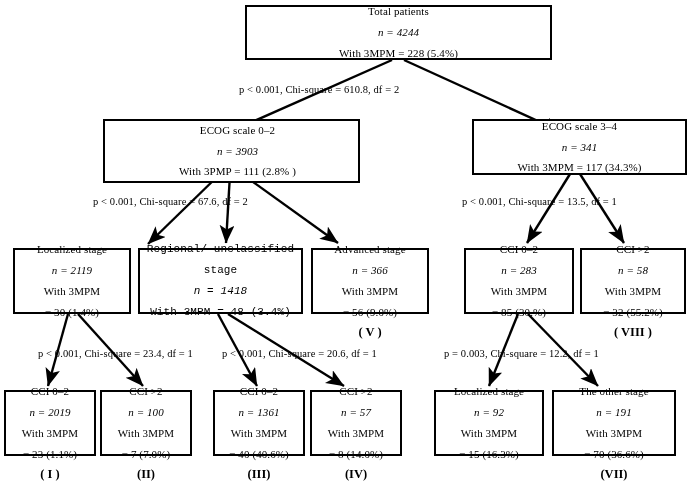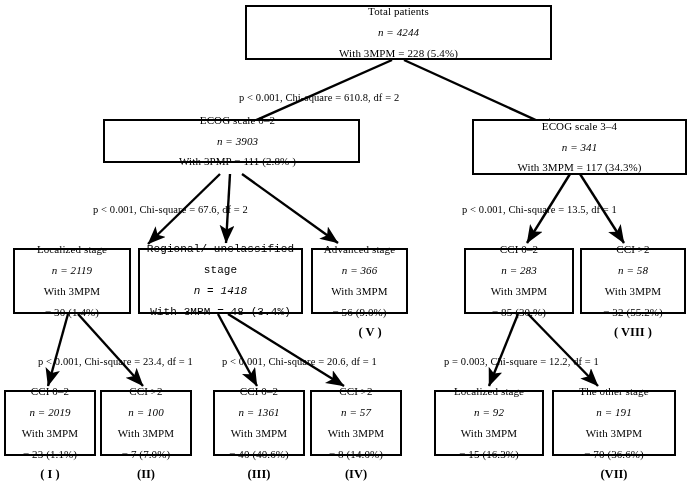--- a/index.html
+++ b/index.html
@@ -22,21 +22,20 @@
     gap:8px;
   }
   .node .ln{display:block;white-space:nowrap;}
   .ital{font-style:italic;}
 
   .plabel{
     position:absolute;
     font-size:10.5px;
     white-space:nowrap;
     letter-spacing:.1px;
-    margin-top:8px;
   }
   .rnum{
     position:absolute;
     font-size:12.5px;
     font-weight:bold;
     white-space:nowrap;
     text-align:center;
   }
   svg.edges{position:absolute;left:0;top:0;width:699px;height:500px;pointer-events:none;}
 </style>
@@ -76,21 +75,21 @@
   </svg>
 
   <div class="node" style="left:245px; top:5px; width:307px; height:55px;">
     <span class="ln">Total patients</span>
     <span class="ln ital">n = 4244</span>
     <span class="ln">With 3MPM = 228 (5.4%)</span>
   </div>
 
   <div class="plabel" style="left:239px; top:84px;">p &lt; 0.001, Chi-square = 610.8, df = 2</div>
 
-  <div class="node" style="left:103px; top:119px; width:257px; height:44px;padding-left:12px;">
+  <div class="node" style="left:103px; top:119px; width:257px; height:64px;padding-left:12px;">
     <span class="ln">ECOG scale 0–2</span>
     <span class="ln ital">n = 3903</span>
     <span class="ln">With 3PMP = 111 (2.8% )</span>
   </div>
 
   <div class="node" style="left:472px; top:119px; width:215px; height:56px;">
     <span class="ln">ECOG scale 3–4</span>
     <span class="ln ital">n = 341</span>
     <span class="ln">With 3MPM = 117 (34.3%)</span>
   </div>
@@ -105,21 +104,21 @@
     <span class="ln">= 30 (1.4%)</span>
   </div>
 
   <div class="node" style="left:138px; top:248px; width:165px; height:66px;font-family:Liberation Mono, monospace;">
     <span class="ln">Regional/ unclassified</span>
     <span class="ln">stage</span>
     <span class="ln ital">n = 1418</span>
     <span class="ln">With 3MPM = 48 (3.4%)</span>
   </div>
 
-  <div class="node" style="left:311px; top:248px; width:97px; height:66px;">
+  <div class="node" style="left:311px; top:248px; width:118px; height:66px;">
     <span class="ln">Advanced stage</span>
     <span class="ln ital">n = 366</span>
     <span class="ln">With 3MPM</span>
     <span class="ln">= 56 (9.0%)</span>
   </div>
 
   <div class="node" style="left:464px; top:248px; width:110px; height:66px;">
     <span class="ln">CCI 0–2</span>
     <span class="ln ital">n = 283</span>
     <span class="ln">With 3MPM</span>

